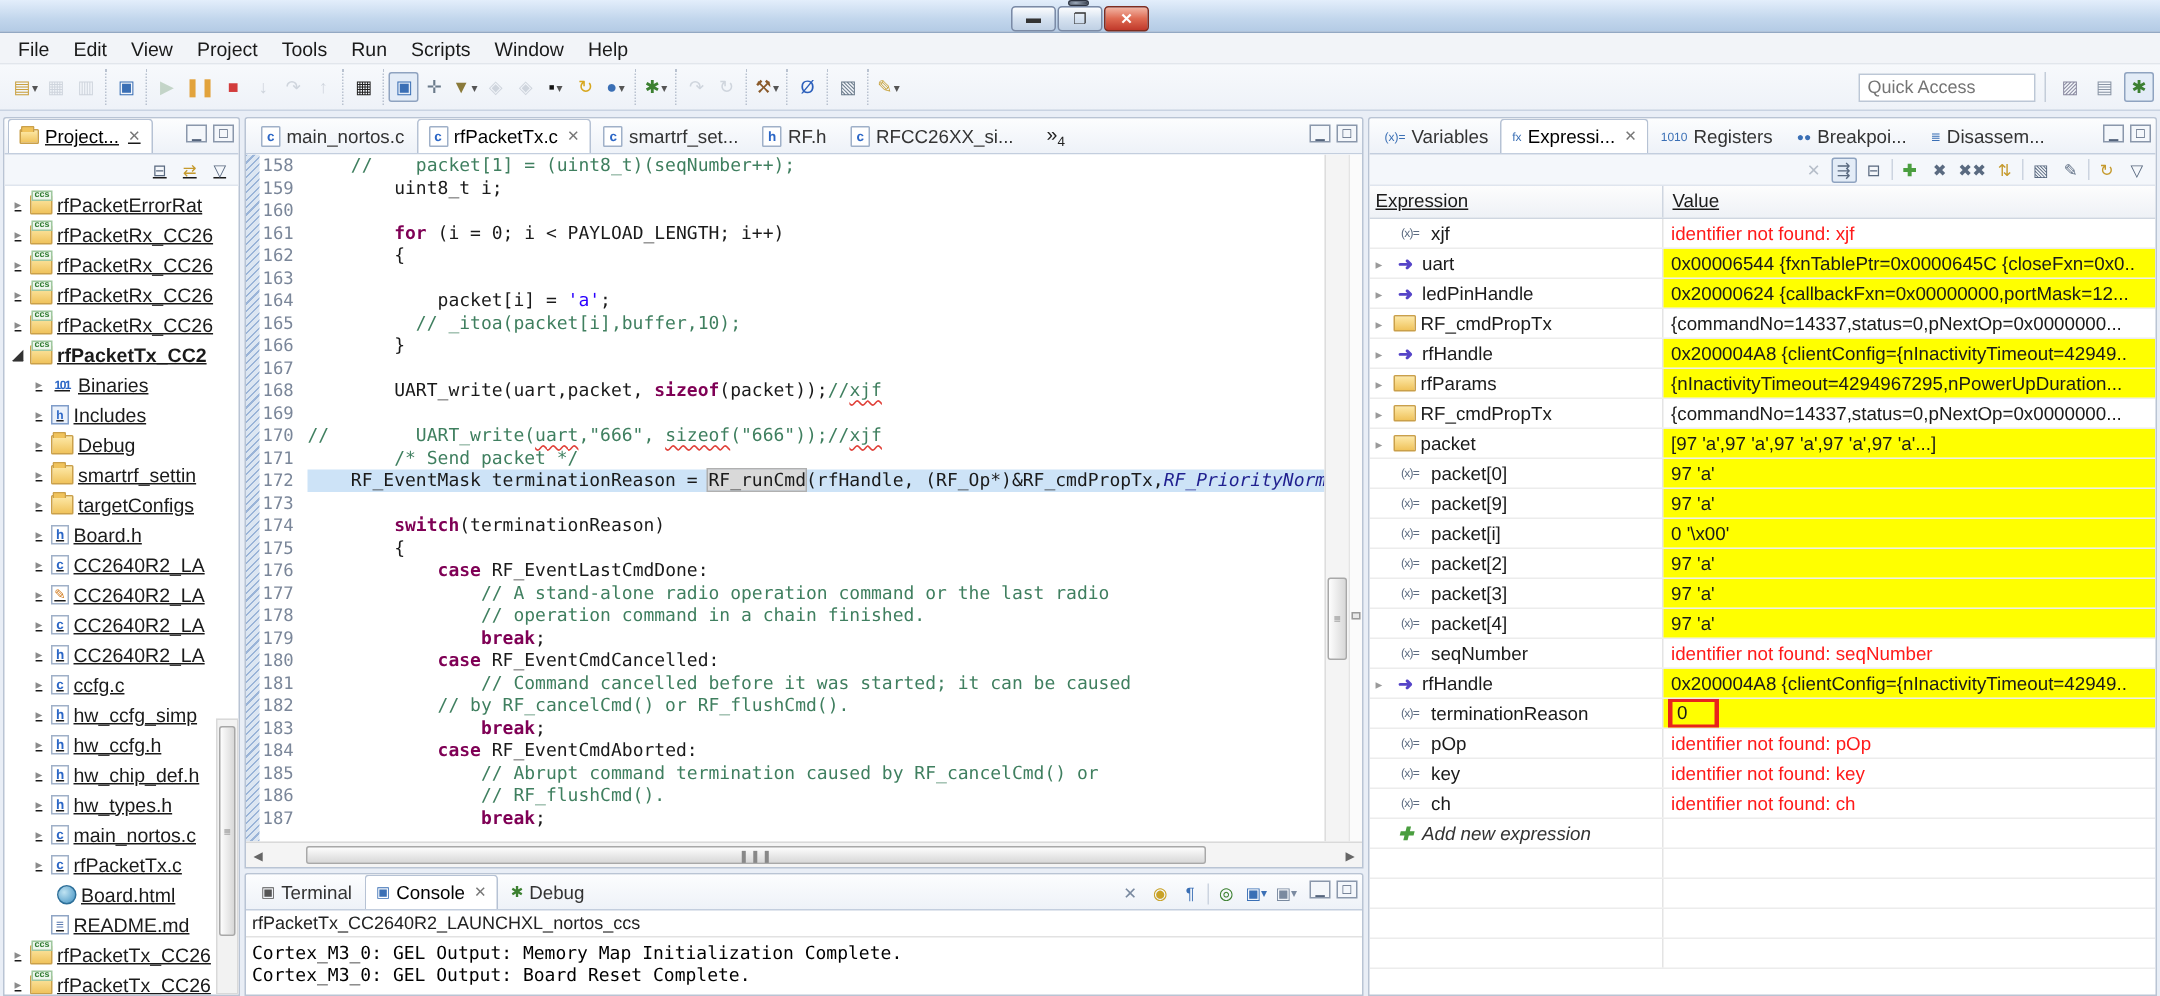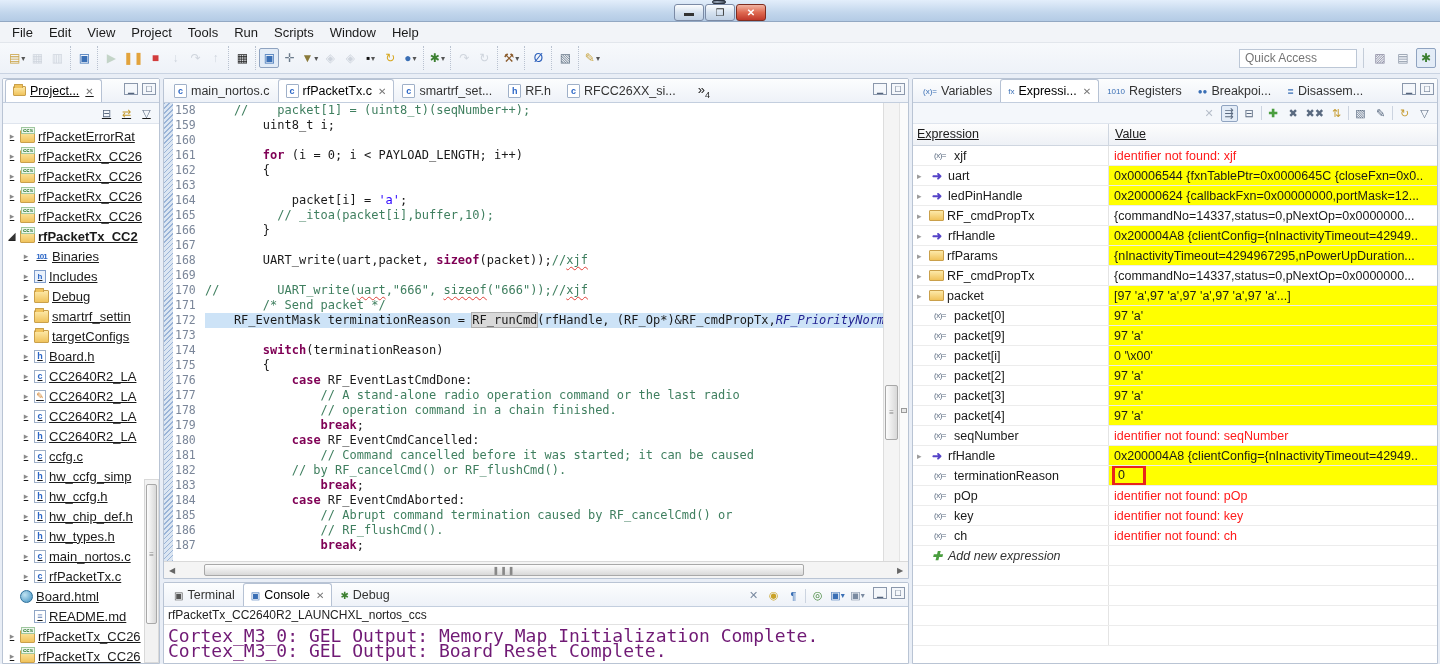--- a/index.html
+++ b/index.html
@@ -114,21 +114,21 @@
   .tk-it { color:#1f1f8f; font-style:italic; }
   .tk-occ { background:#d9d9d9; outline:1px solid #b0b0b0; }
   .tk-w { text-decoration:underline wavy #e04038 1px; text-underline-offset:2px; }
   .editor-vscroll { width:16px; flex:none; position:relative; background:#f4f4f4; border-left:1px solid #ddd; }
   .overview-ruler { width:9px; flex:none; background:#fbfbfb; border-left:1px solid #e4e4e4; position:relative; }
   .ov-mark { position:absolute; left:1px; width:6px; height:5px; border:1px solid #9a9a9a; background:#e8e8e8; }
 
   
   .console-stack { flex:1; display:flex; flex-direction:column; }
   .console-proj { height:18px; font-size:12px; color:#222; padding:1px 4px; border-bottom:1px solid #e2e2e2; flex:none; }
-  .console-out { flex:1; font-family:"DejaVu Sans Mono", monospace; font-size:18px; color:#701a75; padding:3px 4px; line-height:15px; white-space:pre; }
+  .console-out { flex:1; font-family:"DejaVu Sans Mono", monospace; font-size:12px; color:#000000; padding:3px 4px; line-height:15px; white-space:pre; }
   .ctb-icons { position:absolute; right:42px; top:4px; display:flex; align-items:center; gap:3px; }
 
   
   .expr-table { flex:1; display:flex; flex-direction:column; overflow:hidden; font-size:12.5px; }
   .expr-head { height:22px; display:flex; background:linear-gradient(#fdfdfd,#eef1f6); border-bottom:1px solid #cfd6e0; flex:none;text-decoration:underline; }
   .expr-head .hc1 { width:196px; padding:3px 4px 0 4px; border-right:1px solid #cfd6e0; }
   .expr-head .hc2 { flex:1; padding:3px 6px 0 6px; }
   .erow { height:20px; display:flex; border-bottom:1px solid #ececec; flex:none; }
   .erow .c1 { width:196px; flex:none; display:flex; align-items:center; gap:3px; padding-left:4px; border-right:1px solid #e4e4e4; overflow:hidden; white-space:nowrap; }
   .erow .c2 { flex:1; display:flex; align-items:center; padding-left:5px; overflow:hidden; white-space:nowrap; }
@@ -425,21 +425,21 @@
           <div class="titem" style="padding-left: 18px;">
             <span class="arrow">▸</span>
             <span class="tico page">c</span>
             <span>main_nortos.c</span>
           </div>
           <div class="titem" style="padding-left: 18px;">
             <span class="arrow">▸</span>
             <span class="tico page">c</span>
             <span>rfPacketTx.c</span>
           </div>
-          <div class="titem" style="padding-left: 4px;">
+          <div class="titem" style="padding-left: 22px;">
             <span class="arrow"></span>
             <span class="tico globe"></span>
             <span>Board.html</span>
           </div>
           <div class="titem" style="padding-left: 18px;">
             <span class="arrow"></span>
             <span class="tico doc"></span>
             <span>README.md</span>
           </div>
           <div class="titem" style="padding-left: 4px;">

